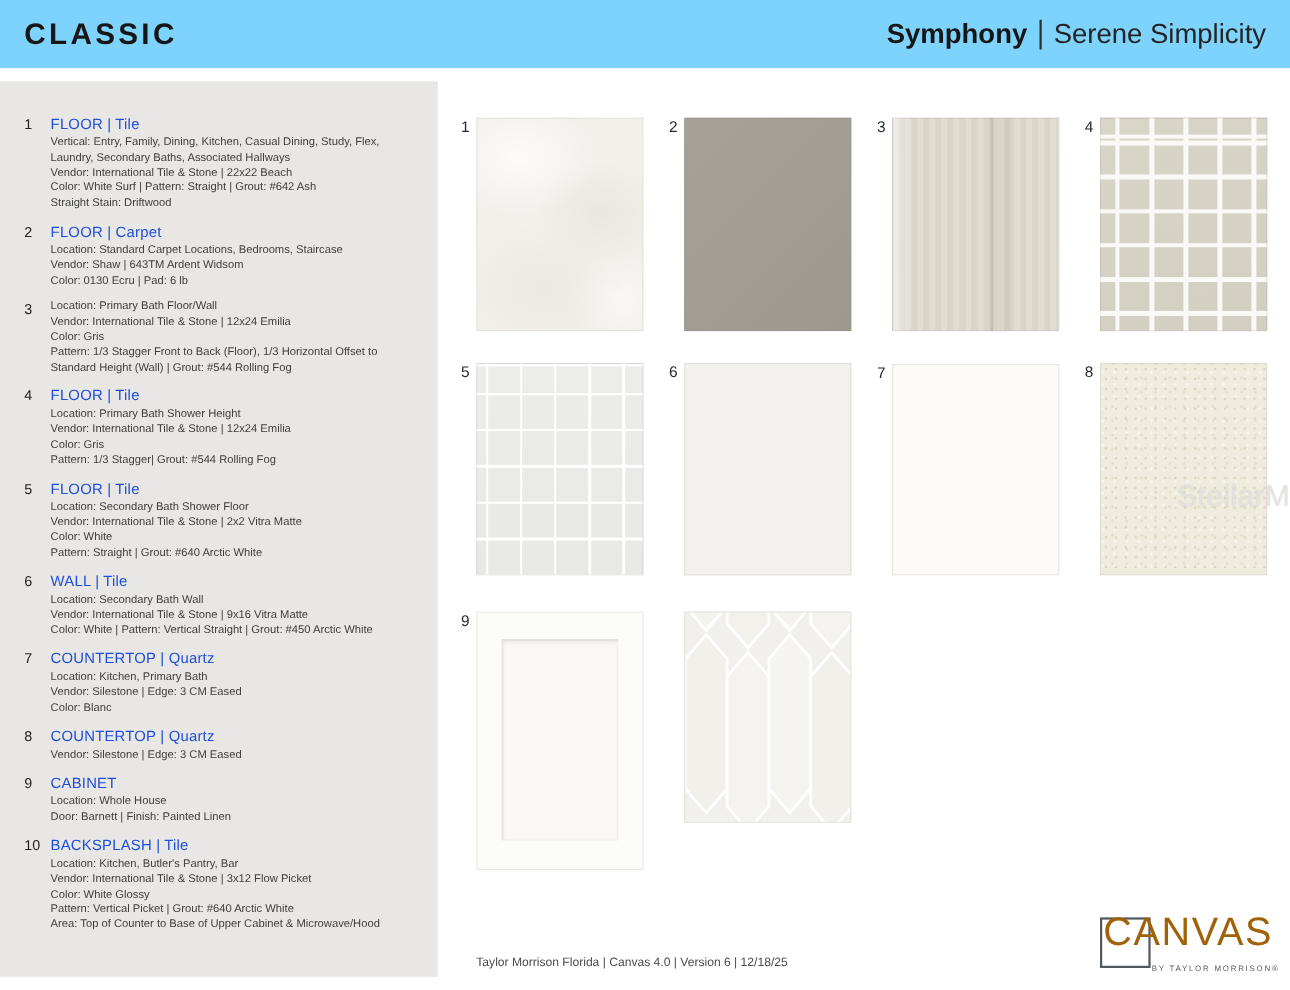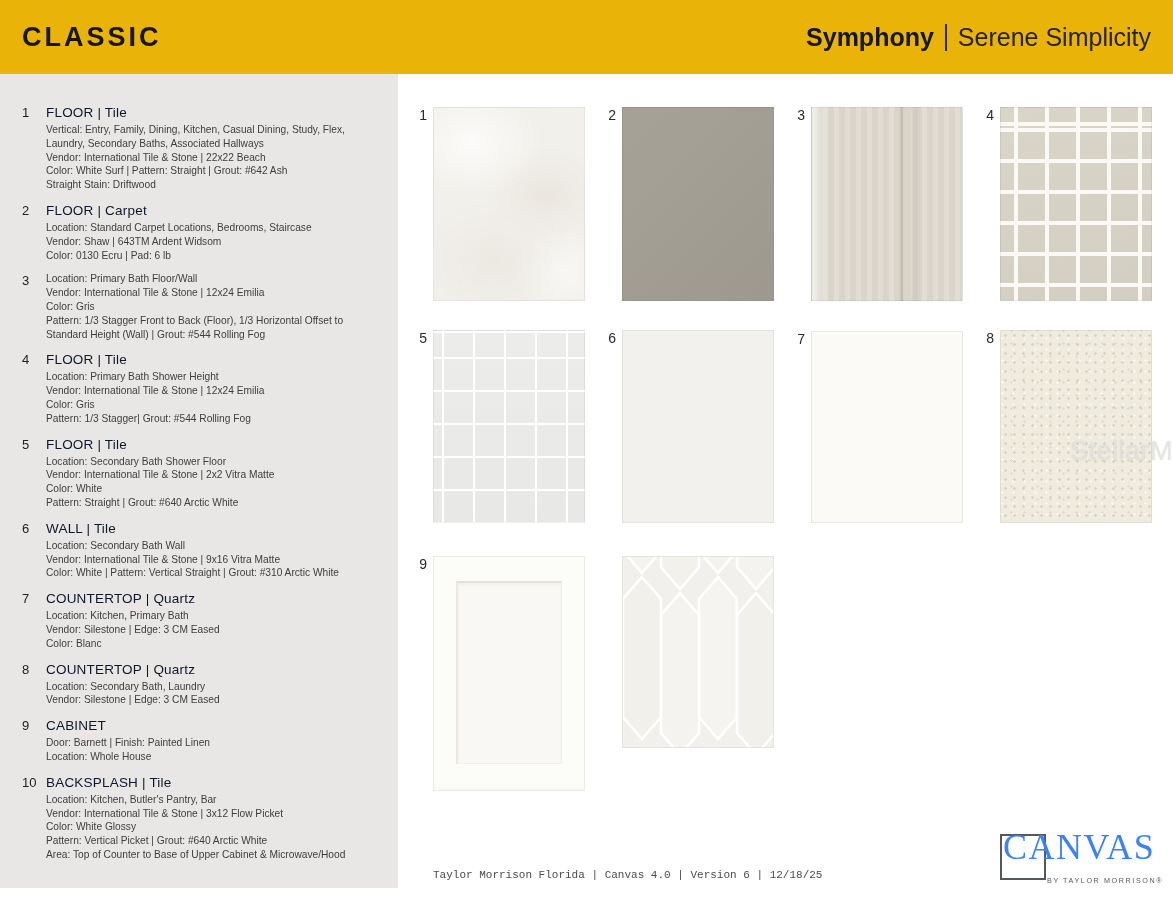--- a/index.html
+++ b/index.html
@@ -1,35 +1,35 @@
 <!DOCTYPE html>
 <html><head>
 <meta charset="utf-8">
 <style>
   html,body{margin:0;padding:0;background:#ffffff;}
   .page{position:relative;width:1173px;height:900px;overflow:hidden;
         font-family:"Liberation Sans","DejaVu Sans",sans-serif;background:#ffffff;}
 
   
-  .header{position:absolute;left:0;top:0;width:1173px;height:74px;background:#eab308;
+  .header{position:absolute;left:0;top:0;width:1173px;height:62px;background:#7dd3fc;
           display:flex;align-items:center;justify-content:space-between;
           padding:0 22px;box-sizing:border-box;}
   .collection{font-size:27px;font-weight:700;letter-spacing:3px;color:#161616;}
   .htitle{display:flex;align-items:center;}
   .htitle .bold{font-size:25px;font-weight:700;color:#161616;}
   .htitle .vbar{width:2px;height:27px;background:#2c2c2c;margin:0 11px;}
   .htitle .light{font-size:25px;font-weight:400;color:#242424;}
 
   
   .sidebar{position:absolute;left:0;top:74px;width:398px;height:814px;background:#e8e7e5;
            box-sizing:border-box;padding:30px 24px 0 22px;}
   .spec-item{display:flex;margin-bottom:10px;}
   .spec-num{width:24px;flex:0 0 24px;font-size:13px;color:#222;padding-top:1px;}
   .spec-body{flex:1;}
-  .spec-title{font-size:13.5px;color:#0f172a;letter-spacing:.2px;line-height:17px;margin-bottom:2px;}
+  .spec-title{font-size:13.5px;color:#1d4ed8;letter-spacing:.2px;line-height:17px;margin-bottom:2px;}
   .spec-line{font-size:10.2px;color:#3e3e3e;line-height:13.8px;max-width:348px;}
 
   
   .sw{position:absolute;box-sizing:border-box;border:1px solid rgba(0,0,0,0.06);}
   .swnum{position:absolute;right:calc(100% + 7px);top:-1px;font-size:14px;color:#2a2a2a;white-space:nowrap;}
 
   .s1{left:433px;top:107px;width:152px;height:194px;background-color:#f2f0eb;
       background-image:
         radial-gradient(120px 90px at 25% 18%, rgba(255,255,255,.75), transparent 60%),
         radial-gradient(100px 80px at 75% 45%, rgba(222,216,204,.4), transparent 60%),
@@ -73,27 +73,27 @@
       border-right:1px solid #efeee8;border-bottom:1px solid #f1efe9;
       box-shadow:inset 0 2px 3px rgba(0,0,0,.04);}
   .s10{left:622px;top:556px;width:152px;height:192px;background:#f1f0ec;border-color:#e6e4df;overflow:hidden;}
   .s10 svg{display:block;}
 
   
   .watermark{position:absolute;left:1070px;top:436px;font-size:27px;letter-spacing:.5px;
       color:rgba(255,255,255,.55);text-shadow:0 0 1px rgba(160,158,150,.65);white-space:nowrap;}
 
   
-  .footer{position:absolute;left:433px;top:869px;font-size:11px;color:#4b4b4b;font-family:Liberation Mono, monospace;}
+  .footer{position:absolute;left:433px;top:869px;font-size:11px;color:#4b4b4b;}
 
   
   .logo{position:absolute;left:1000px;top:832px;width:152px;height:56px;}
   .logo .frame{position:absolute;left:0;top:2px;width:46px;height:46px;border:2px solid #53585c;box-sizing:border-box;}
-  .logo .word{position:absolute;left:3px;top:-6px;font-family:Liberation Serif, serif;
-      font-size:36px;letter-spacing:1.5px;color:#3b82f6;}
+  .logo .word{position:absolute;left:3px;top:-6px;font-family:Liberation Sans, sans-serif;
+      font-size:36px;letter-spacing:1.5px;color:#a16207;}
   .logo .tag{position:absolute;left:47px;top:44px;font-size:7.2px;letter-spacing:1.6px;color:#54585c;white-space:nowrap;}
 </style>
 </head>
 <body>
 
 <div class="page">
 
   <div class="header">
     <div class="collection">CLASSIC</div>
     <div class="htitle">
@@ -157,49 +157,48 @@
         <div class="spec-line">Pattern: Straight | Grout: #640 Arctic White</div>
       </div>
     </div>
 
     <div class="spec-item">
       <div class="spec-num">6</div>
       <div class="spec-body">
         <div class="spec-title">WALL | Tile</div>
         <div class="spec-line">Location: Secondary Bath Wall</div>
         <div class="spec-line">Vendor: International Tile &amp; Stone | 9x16 Vitra Matte</div>
-        <div class="spec-line">Color: White | Pattern: Vertical Straight | Grout: #310 Arctic White</div>
+        <div class="spec-line">Color: White | Pattern: Vertical Straight | Grout: #450 Arctic White</div>
       </div>
     </div>
 
     <div class="spec-item">
       <div class="spec-num">7</div>
       <div class="spec-body">
         <div class="spec-title">COUNTERTOP | Quartz</div>
         <div class="spec-line">Location: Kitchen, Primary Bath</div>
         <div class="spec-line">Vendor: Silestone | Edge: 3 CM Eased</div>
         <div class="spec-line">Color: Blanc</div>
       </div>
     </div>
 
     <div class="spec-item">
       <div class="spec-num">8</div>
       <div class="spec-body">
         <div class="spec-title">COUNTERTOP | Quartz</div>
-        <div class="spec-line">Location: Secondary Bath, Laundry</div>
         <div class="spec-line">Vendor: Silestone | Edge: 3 CM Eased</div>
       </div>
     </div>
 
     <div class="spec-item">
       <div class="spec-num">9</div>
       <div class="spec-body">
         <div class="spec-title">CABINET</div>
+        <div class="spec-line">Location: Whole House</div>
         <div class="spec-line">Door: Barnett | Finish: Painted Linen</div>
-        <div class="spec-line">Location: Whole House</div>
       </div>
     </div>
 
     <div class="spec-item">
       <div class="spec-num">10</div>
       <div class="spec-body">
         <div class="spec-title">BACKSPLASH | Tile</div>
         <div class="spec-line">Location: Kitchen, Butler's Pantry, Bar</div>
         <div class="spec-line">Vendor: International Tile &amp; Stone | 3x12 Flow Picket</div>
         <div class="spec-line">Color: White Glossy</div>

